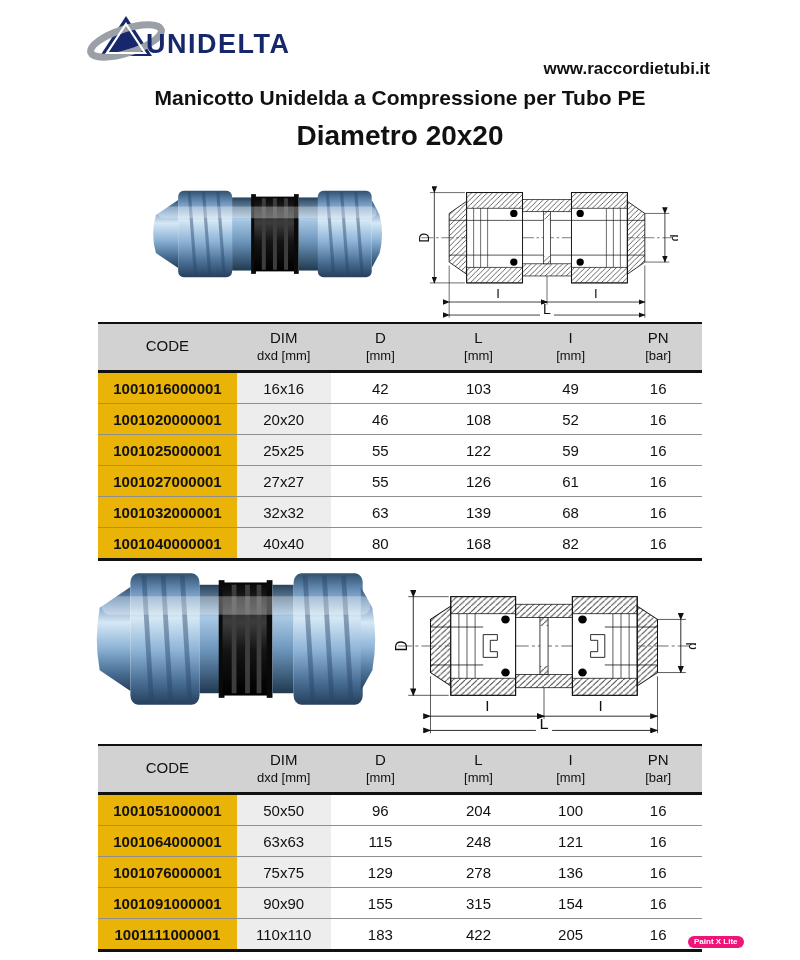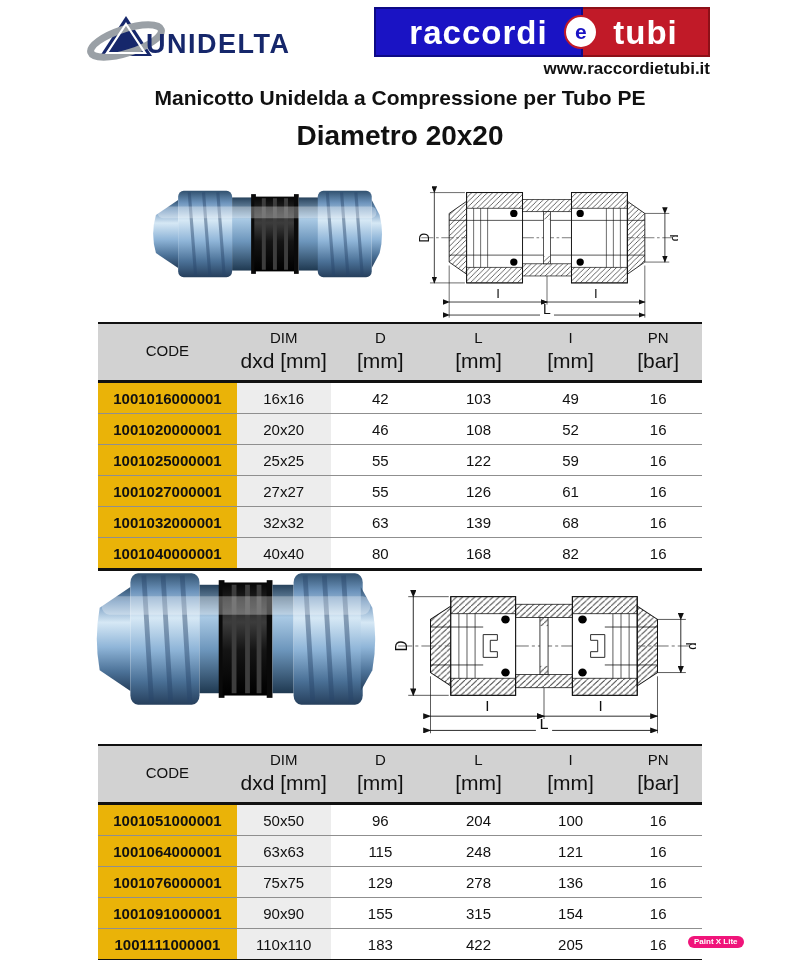--- a/index.html
+++ b/index.html
@@ -34,21 +34,21 @@
   .drawing2{position:absolute;left:392px;top:572px;width:304px;height:166px;}
   .photo1 svg,.photo2 svg,.drawing1 svg,.drawing2 svg{width:100%;height:100%;display:block;}
 
   
   .spec-table{position:absolute;left:98px;width:604px;border-collapse:collapse;
               table-layout:fixed;padding-left:20px;}
   .t1{top:322px;} .t2{top:744px;}
   .spec-table thead th{background:#d2d2d2;border-top:2px solid #111;
       border-bottom:3px solid #111;font-weight:normal;font-size:15px;
       padding:5px 2px 6px 2px;line-height:1.25;}
-  .spec-table thead .unit{font-size:21px;}
+  .spec-table thead .unit{font-size:13px;}
   .spec-table tbody td{height:30px;text-align:center;vertical-align:middle;
       font-size:15px;border-bottom:1px solid #8f8f8f;padding:0 2px;}
   .spec-table tbody tr:last-child td{border-bottom:3px solid #111;}
   .spec-table tbody td.c0{font-weight:bold;background:#eab308;}
   .spec-table tbody td.c1{background:#ededed;}
 
   
   .watermark{position:absolute;left:688px;top:936px;background:#f0147a;color:#fff;
       font-size:8px;font-weight:bold;padding:2px 6px;border-radius:6px;line-height:1;}
 
@@ -92,29 +92,20 @@
 
   <div class="unidelta-logo">
     <svg viewBox="0 0 210 55">
       <polygon points="40,6 66,46 14,46" fill="#16276b"></polygon>
       <ellipse cx="40" cy="31" rx="37" ry="12" transform="rotate(-18 40 31)" fill="none" stroke="#9aa0a6" stroke-width="7"></ellipse>
       <polygon points="40,14 59,43 21,43" fill="none" stroke="#ffffff" stroke-width="2.2"></polygon>
       <text x="60" y="43" font-size="27" font-weight="bold" fill="#16276b" letter-spacing="1.5" font-family="Liberation Sans, sans-serif">UNIDELTA</text>
     </svg>
   </div>
 
-  <div class="rt-logo">
-    <div class="rt-blue">
-      <span class="rt-word">raccordi</span>
-    </div>
-    <div class="rt-red">
-      <span class="rt-word">tubi</span>
-    </div>
-    <div class="rt-e">e</div>
-  </div>
   <div class="rt-site">www.raccordietubi.it</div>
 
   <div class="title-main">Manicotto Unidelda a Compressione per Tubo PE</div>
   <div class="title-sub">Diametro 20x20</div>
 
   <div class="photo1">
     <svg viewBox="0 0 300 130" preserveAspectRatio="none">
       <path d="M10,42 Q3,65 10,88 L38,106 L38,24 Z" fill="url(#pgrad)"></path>
       <rect x="38" y="13" width="68" height="104" rx="7" fill="url(#pgrad)"></rect>
       <path d="M52,15 L60,115 M70,15 L78,115 M88,15 L96,115" stroke="#28456a" stroke-width="4" opacity="0.45"></path>

